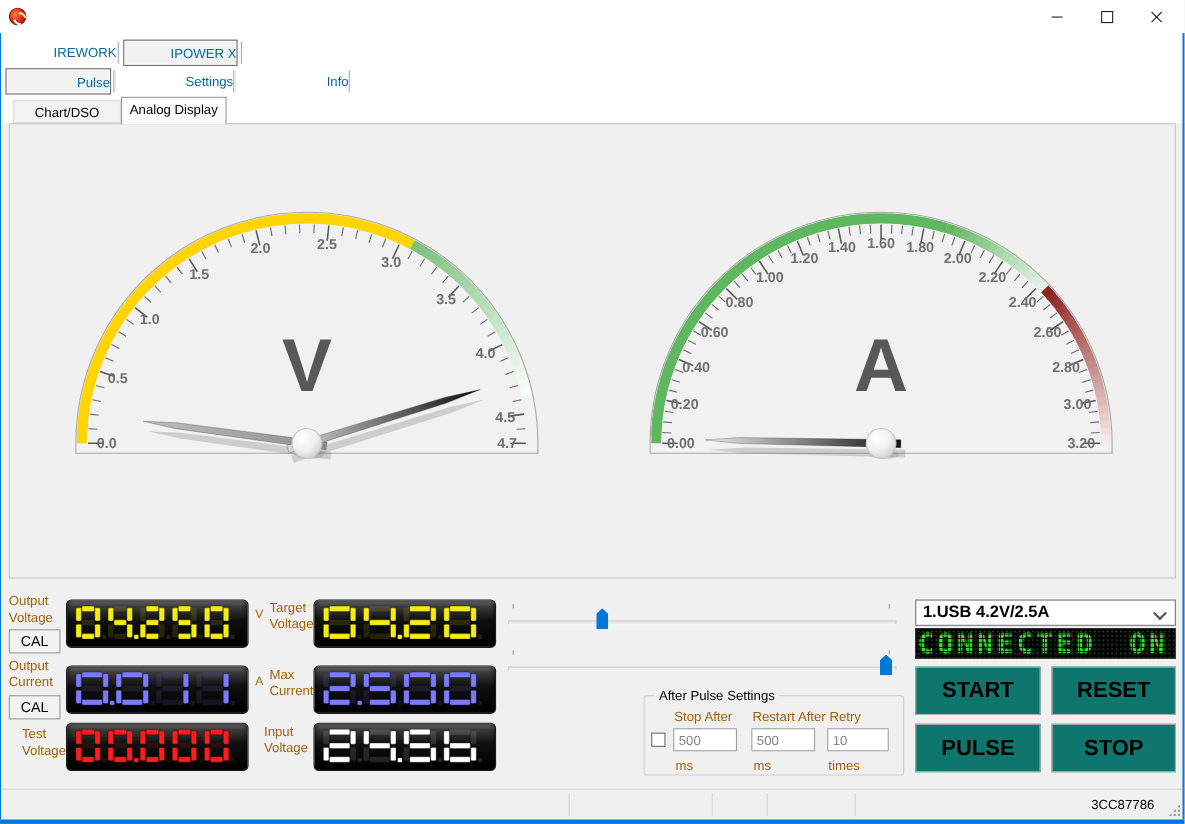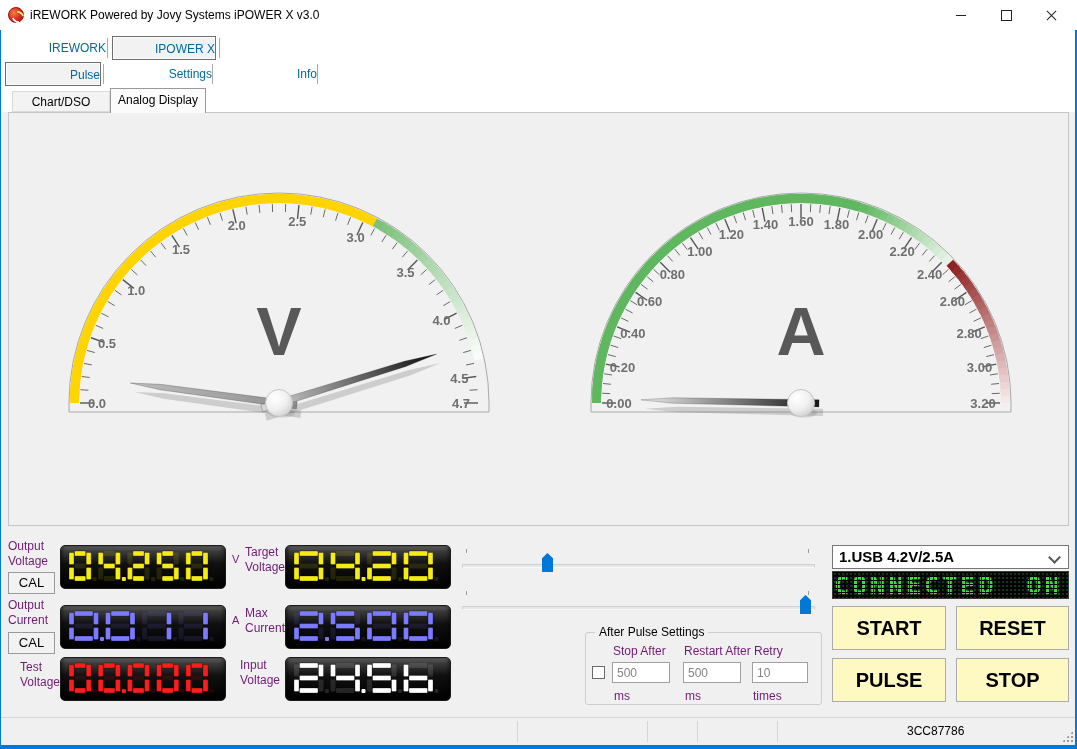--- a/index.html
+++ b/index.html
@@ -29,21 +29,21 @@
   
   .tab-plain{background:#f3f3f3;border:1px solid #dadada;box-sizing:border-box;
              font-size:12px;text-align:center;line-height:20px;}
   .tab-selected{background:#fbfbfb;border:1px solid #9a9a9a;border-bottom:none;box-sizing:border-box;
              font-size:12px;text-align:center;line-height:23px;z-index:5;}
   .panel{left:8px;top:112px;width:1061px;height:414px;background:#f0f0f0;
          border:1px solid #c6c6c6;box-sizing:border-box;}
   .glabel{font:bold 13px "Liberation Sans",sans-serif;fill:#6f6f6f;}
   .gletter{font:bold 68px "Liberation Sans",sans-serif;fill:#585858;}
   
-  .lbl{font:12px/15px "Liberation Sans",sans-serif;color:#701a75;}
+  .lbl{font:12px/15px "Liberation Sans",sans-serif;color:#a16207;}
   .ssd{background:linear-gradient(180deg,#7a7a7a 0,#3c3c3c 12%,#101010 42%,#000 100%);
        border:1px solid #1c1c1c;border-radius:5px;box-shadow:inset 0 0 5px rgba(0,0,0,.85);box-sizing:border-box;}
   .cal-btn{width:47px;height:22px;background:#f2f2f2;border:1px solid #9a9a9a;
            font:13px "Liberation Sans",sans-serif;color:#000;text-align:center;line-height:20px;box-sizing:border-box;}
   .slider-track{height:2px;background:#e7e7e7;border:1px solid #d0d0d0;border-bottom-color:#f8f8f8;}
   .slider-thumb{width:11px;height:19px;background:#0078d7;
                 clip-path:polygon(50% 0,100% 27%,100% 100%,0 100%,0 27%);}
   .slider-tick{width:1px;height:4px;background:#9a9a9a;}
   .groupbox{border:1px solid #cdcdcd;border-radius:3px;box-sizing:border-box;}
   .group-legend{background:#f0f0f0;padding:0 4px;font-size:12px;color:#000;}
@@ -58,39 +58,38 @@
   .led-noise{position:absolute;left:0;top:0;right:0;bottom:0;
      background-image:radial-gradient(circle, rgba(70,170,70,.28) 30%, transparent 35%);
      background-size:4px 4px;}
   .led-text{position:absolute;left:1px;top:50%;transform:translateY(-50%);
      font:bold 25px "DejaVu Sans Mono",monospace;color:#35e035;letter-spacing:3px;word-spacing:12px;
      white-space:pre;text-shadow:0 0 2px rgba(70,255,70,.55);}
   .led-grid{position:absolute;left:0;top:0;right:0;bottom:0;
      background-image:linear-gradient(to right,#000 1px,transparent 1px),
                       linear-gradient(to bottom,#000 1px,transparent 1px);
      background-size:4px 4px;}
-  .btn-action{background:#fef9c3;border:1px solid #ababab;box-sizing:border-box;
+  .btn-action{background:#0f766e;border:1px solid #ababab;box-sizing:border-box;
      font:bold 20px "Liberation Sans",sans-serif;color:#000;display:flex;align-items:center;justify-content:center;}
   
   .statusbar{left:0;top:717px;width:1077px;height:28px;background:#f0f0f0;border-top:1px solid #d7d7d7;box-sizing:border-box;}
   .status-sep{top:721px;width:1px;height:21px;background:#d5d5d5;}
   .status-text{font:12px "Liberation Sans",sans-serif;color:#000;line-height:27px;}
   .grip{left:1062px;top:731px;width:11px;height:11px;
     background-image:radial-gradient(#9a9a9a 1.1px, transparent 1.2px);background-size:4px 4px;
     clip-path:polygon(100% 0,100% 100%,0 100%);}
   .accent-bottom{left:0;top:745px;width:1077px;height:4px;background:#0079d8;}
   .accent-left{left:0;top:30px;width:1px;height:715px;background:#0079d8;}
   .accent-right{left:1075px;top:30px;width:2px;height:715px;background:#0079d8;}
 </style>
 </head>
 <body>
 
 <div class="abs titlebar">
   <div class="abs app-icon"></div>
-  <div class="abs title-text">iREWORK Powered by Jovy Systems iPOWER X v3.0</div>
   <div class="abs winbtn" style="left:938px;">
       <span class="glyph-min"></span>
     </div>
   <div class="abs winbtn" style="left:984px;">
       <span class="glyph-max"></span>
     </div>
   <div class="abs winbtn" style="left:1029px;">
       <span class="glyph-close">
         <i></i>
         <i></i>
@@ -756,21 +755,21 @@
   <div class="led-noise"></div>
   <div class="led-text" style="color: rgb(53, 224, 53);">CONNECTED ON</div>
   <div class="led-grid"></div>
 </div>
 <div class="abs btn-action" style="left:832px;top:606px;width:114px;height:44px;">START</div>
 <div class="abs btn-action" style="left:956px;top:606px;width:113px;height:44px;">RESET</div>
 <div class="abs btn-action" style="left:832px;top:658px;width:114px;height:44px;">PULSE</div>
 <div class="abs btn-action" style="left:956px;top:658px;width:113px;height:44px;text-align:center;">STOP</div>
 
 <div class="abs statusbar">
-  <div class="status-text" style="position:absolute;left:907px;top:0;">3CC87786</div>
+  <div class="status-text" style="position:absolute;left:992px;top:0;">3CC87786</div>
 </div>
 <div class="abs status-sep" style="left:517px;"></div>
 <div class="abs status-sep" style="left:647px;"></div>
 <div class="abs status-sep" style="left:697px;"></div>
 <div class="abs status-sep" style="left:777px;"></div>
 <div class="abs grip"></div>
 
 <div class="abs accent-bottom"></div>
 <div class="abs accent-left"></div>
 <div class="abs accent-right"></div>

